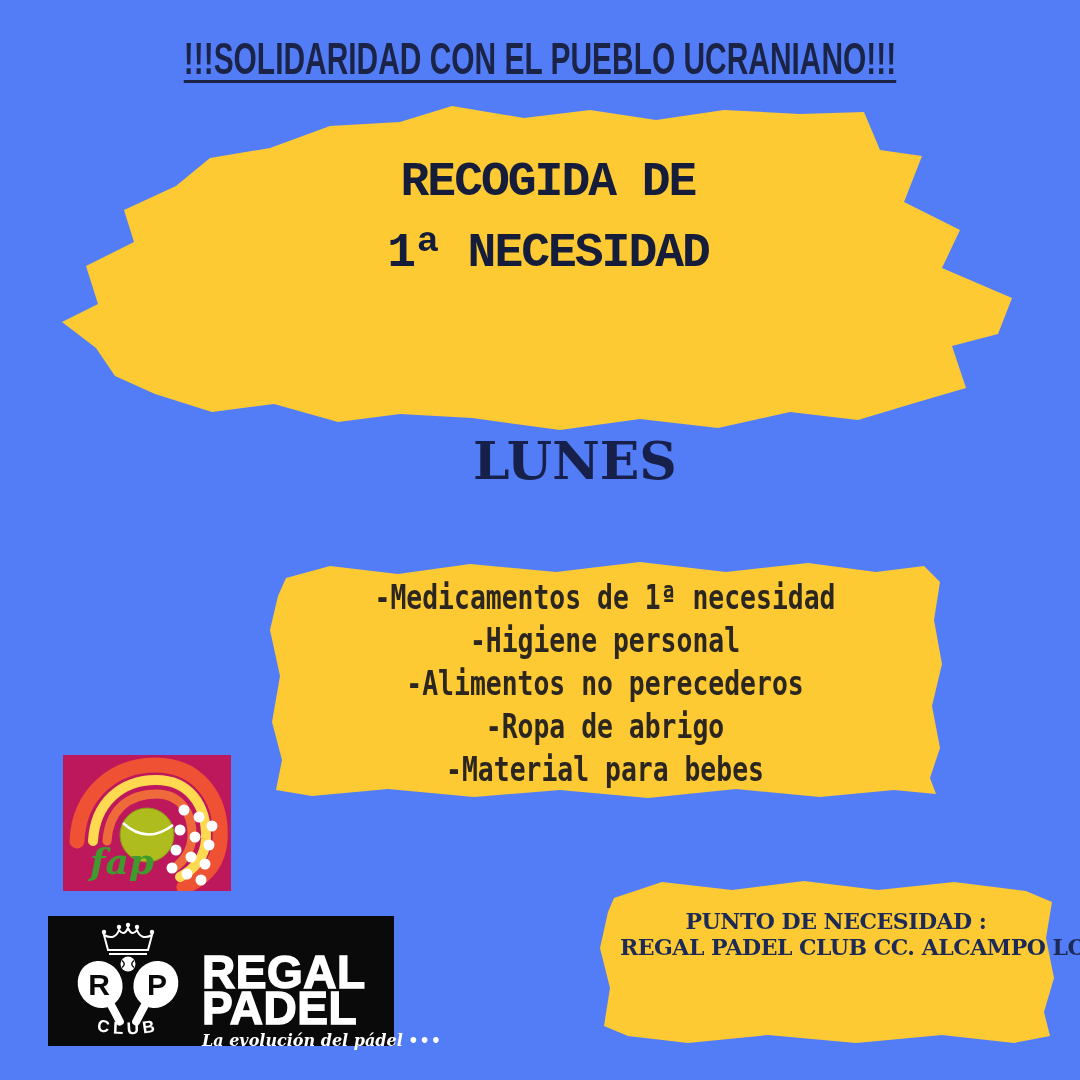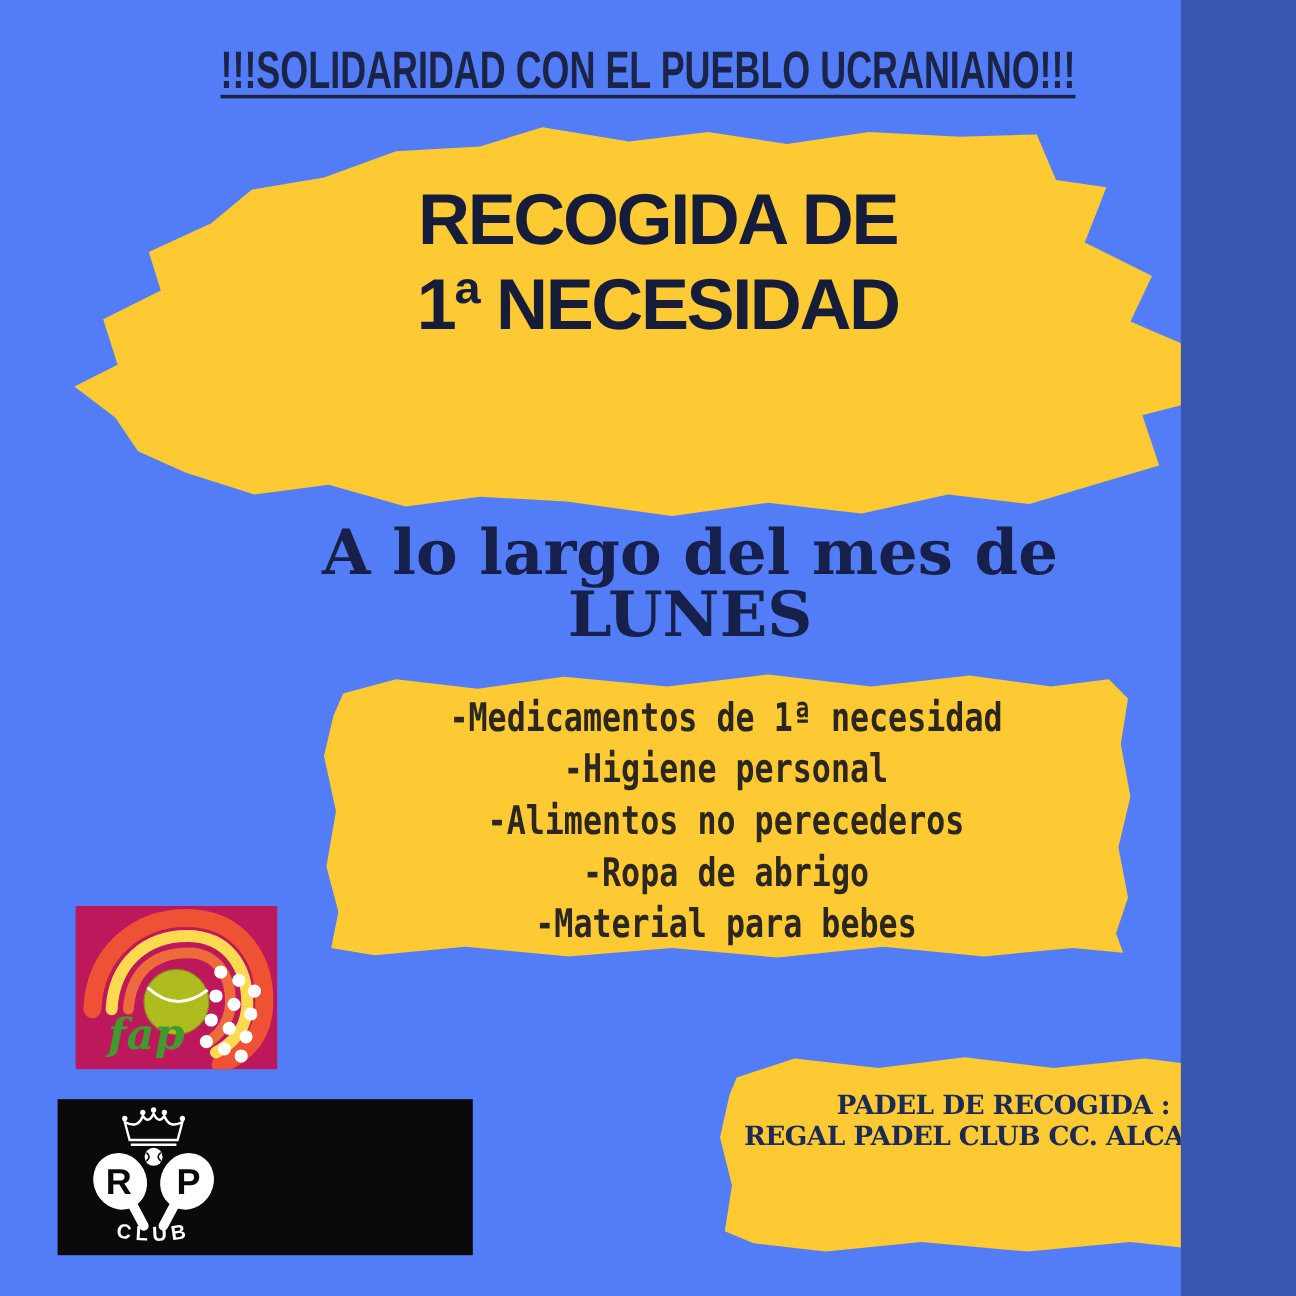--- a/index.html
+++ b/index.html
@@ -1,18 +1,18 @@
 <!DOCTYPE html>
 <html><head>
 <meta charset="utf-8">
 <style>
   html,body{margin:0;padding:0;background:#3a57b0;}
   .poster{
     position:relative;
-    width:984px;height:1080px;
+    width:1080px;height:1080px;
     background:#537df6;
     overflow:hidden;
     font-family:"Liberation Sans",sans-serif;
   }
   
   .header{
     position:absolute;left:0;top:34px;width:1080px;
     text-align:center;
     font-family:"Liberation Sans",sans-serif;
     font-weight:bold;font-size:44px;
@@ -24,23 +24,23 @@
     letter-spacing:0px;
     white-space:nowrap;
   }
   
   .brush-layer{position:absolute;left:0;top:0;width:1080px;height:1080px;}
   .brush{fill:#fdca33;}
   
   .title{
     position:absolute;left:48px;top:147px;width:1000px;
     text-align:center;
-    font-family:Liberation Sans, sans-serif;
-    font-weight:bold;
-    font-size:60px;line-height:71px;
+    font-family:Liberation Mono, monospace;
+    font-weight:bold;
+    font-size:48px;line-height:71px;
     letter-spacing:-2px;
     color:#151d3b;
     white-space:nowrap;
   }
   
   .subtitle{
     position:absolute;left:75px;top:435px;width:1000px;
     text-align:center;
     font-family:"DejaVu Serif",serif;
     font-weight:bold;
@@ -125,21 +125,20 @@
   </svg>
 
   <div class="header">!!!SOLIDARIDAD CON EL PUEBLO UCRANIANO!!!</div>
 
   <div class="title">
     <div>RECOGIDA DE</div>
     <div>1ª NECESIDAD</div>
   </div>
 
   <div class="subtitle">
-    <div>A lo largo del mes de</div>
     <div>LUNES</div>
   </div>
 
   <div class="list">
     <div>-Medicamentos de 1ª necesidad</div>
     <div>-Higiene personal</div>
     <div>-Alimentos no perecederos</div>
     <div>-Ropa de abrigo</div>
     <div>-Material para bebes</div>
   </div>
@@ -198,20 +197,28 @@
       <g>
         <circle cx="75" cy="48" r="7.5" fill="#ffffff"></circle>
         <path d="M69,44.5 Q73.5,48 69,51.5 M81,44.5 Q76.5,48 81,51.5" fill="none" stroke="#0a0a0a" stroke-width="1.4"></path>
       </g>
 
       <path id="clubArc" d="M28,111 Q75,125 122,111" fill="none"></path>
       <text class="svgtext" font-size="17" fill="#ffffff" letter-spacing="4">
         <textPath href="#clubArc" startOffset="50%" text-anchor="middle">CLUB</textPath>
       </text>
     </svg>
+    <div class="regal-text">
+      <div class="regal-name">REGAL</div>
+      <div class="regal-name">PADEL</div>
+      <div class="regal-tagline">
+        <span>La evolución del pádel</span>
+        <span class="dots">•••</span>
+      </div>
+    </div>
   </div>
 
   <div class="pickup">
-    <div>PADEL DE RECOGIDA :</div>
+    <div>PUNTO DE NECESIDAD :</div>
     <div>REGAL PADEL CLUB CC. ALCAMPO LOS</div>
   </div>
 
 </div>
 
 </body></html>

